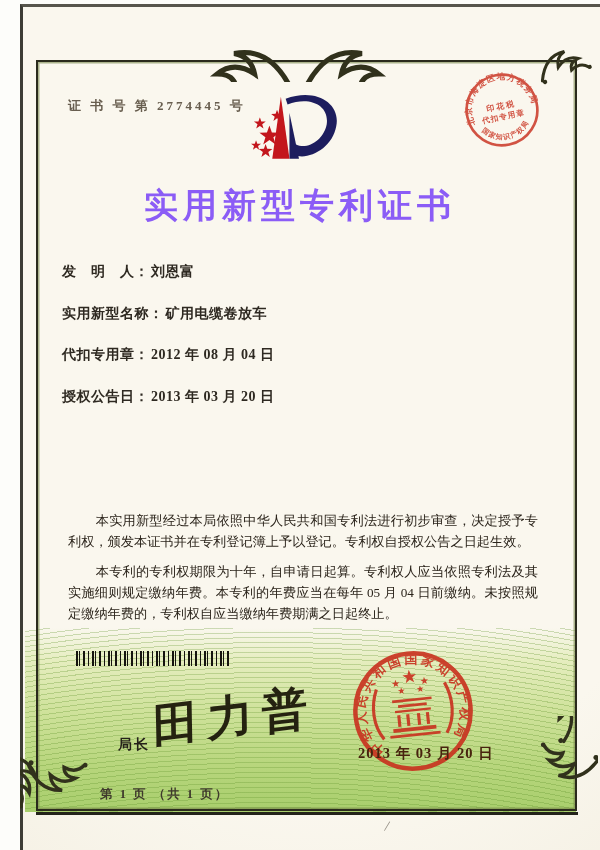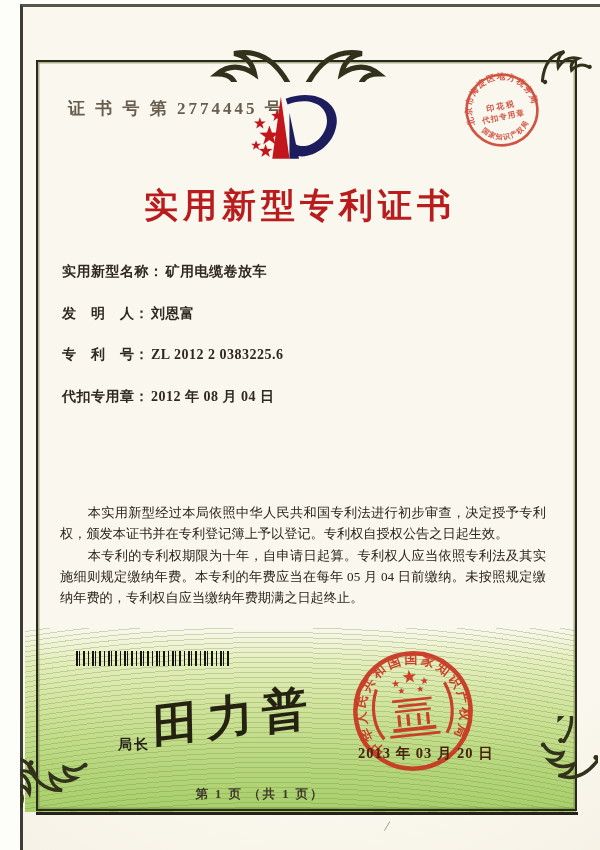--- a/index.html
+++ b/index.html
@@ -14,52 +14,52 @@
          box-shadow:inset -1px 0 0 #e6e1d2;}
   
   .frame{position:absolute;left:36px;top:60px;width:537px;height:747px;
          border:2.5px solid #2a2a1c;
          box-shadow:inset 0 0 0 1.5px rgba(118,134,74,.6);
          z-index:3;pointer-events:none;}
   .frame-extra-line{position:absolute;left:36px;top:812px;width:542px;height:2.5px;
          background:#23231a;z-index:3;}
   .ornament{position:absolute;z-index:4;}
   
-  .cert-no{position:absolute;left:68px;top:97px;font-size:17px;letter-spacing:3px;
+  .cert-no{position:absolute;left:68px;top:97px;font-size:13px;letter-spacing:3px;
            color:#685e4f;font-weight:600;z-index:2;}
   
   .title{position:absolute;left:0;width:600px;top:183px;text-align:center;
-         font-size:34px;font-weight:700;letter-spacing:5px;color:#b91c1c;z-index:2;}
+         font-size:34px;font-weight:700;letter-spacing:5px;color:#8b5cf6;z-index:2;}
   
   .fields{position:absolute;left:62px;top:263px;right:52px;z-index:2;}
   .field{height:41.6px;font-size:14px;font-weight:600;color:#2e2921;letter-spacing:.5px;}
   .field .lab{margin-right:2px;}
   
   .body-text{position:absolute;left:60px;width:486px;top:502px;font-size:13.2px;
              line-height:21.3px;color:#2b241b;text-align:justify;font-weight:500;z-index:2;}
-  .body-text p{margin:0;text-indent:2.1em;}
+  .body-text p{margin:8px;text-indent:2.1em;}
   
   .green-band{position:absolute;left:25px;top:628px;width:551px;height:184px;z-index:1;
       background:
         repeating-radial-gradient(circle 1500px at 45% 1600px,
            rgba(96,148,44,.30) 0 1px, rgba(0,0,0,0) 1px 5px),
         linear-gradient(180deg, rgba(236,240,216,0) 0%, #e5edbe 18%,
            #cfe29b 45%, #b8d67d 74%, #a8ce6c 100%);}
   .barcode{position:absolute;left:76px;top:651px;width:153px;height:15px;z-index:2;
       background:repeating-linear-gradient(90deg,#15140f 0 2px,transparent 2px 3px,
         #15140f 3px 4px,transparent 4px 7px,#15140f 7px 9px,transparent 9px 12px,
         #15140f 12px 13px,transparent 13px 16px);}
   .sig-label{position:absolute;left:110px;top:736px;font-size:14px;font-weight:700;
              letter-spacing:2px;color:#25221a;z-index:2;margin-left:8px;}
   .sig-name{position:absolute;left:152px;top:686px;font-size:46px;font-weight:700;
             letter-spacing:9px;color:#1b1709;transform:rotate(-7deg) skewX(-6deg);
             z-index:2;opacity:.94;}
   .seal-date{position:absolute;left:358px;top:744px;font-size:14.5px;font-weight:700;
              letter-spacing:1px;color:#47230e;z-index:6;}
-  .page-footer{position:absolute;left:100px;width:320px;top:786px;text-align:center;
+  .page-footer{position:absolute;left:100px;width:320px;top:786px;text-align:left;
              font-size:12.5px;font-weight:700;letter-spacing:2px;color:#3f3a2c;z-index:2;}
   .stray{position:absolute;left:385px;top:818px;font-size:15px;color:#8c877c;
          transform:rotate(12deg);z-index:2;}
   .tax-stamp{position:absolute;left:462px;top:70px;width:80px;height:80px;z-index:5;
              opacity:.82;transform:rotate(-12deg);}
   .office-seal{position:absolute;left:350px;top:648px;width:126px;height:126px;z-index:5;
              opacity:.9;transform:rotate(-6deg);}
   .logo{position:absolute;left:251px;top:92px;width:96px;height:84px;z-index:2;}
   svg text{font-family:"Liberation Serif","DejaVu Serif",serif;}
 </style>
@@ -135,30 +135,30 @@
       <text font-size="10.5" letter-spacing="1.5" font-weight="bold">
         <textPath href="#taxBot" startOffset="3">国家知识产权局</textPath>
       </text>
     </g>
   </svg>
 
   <div class="title">实用新型专利证书</div>
 
   <div class="fields">
     <div class="field">
+      <span class="lab">发　明　人：</span><span>刘恩富</span>
+    </div>
+    <div class="field">
       <span class="lab">实用新型名称：</span><span>矿用电缆卷放车</span>
     </div>
     <div class="field">
-      <span class="lab">发　明　人：</span><span>刘恩富</span>
-    </div>
-    <div class="field">
-      <span class="lab">专　利　号：</span><span>ZL 2012 2 0383225.6</span>
-    </div>
-    <div class="field">
       <span class="lab">代扣专用章：</span><span>2012 年 08 月 04 日</span>
+    </div>
+    <div class="field">
+      <span class="lab">授权公告日：</span><span>2013 年 03 月 20 日</span>
     </div>
   </div>
 
   <div class="body-text">
     <p>本实用新型经过本局依照中华人民共和国专利法进行初步审查，决定授予专利权，颁发本证书并在专利登记簿上予以登记。专利权自授权公告之日起生效。</p>
     <p>本专利的专利权期限为十年，自申请日起算。专利权人应当依照专利法及其实施细则规定缴纳年费。本专利的年费应当在每年 05 月 04 日前缴纳。未按照规定缴纳年费的，专利权自应当缴纳年费期满之日起终止。</p>
   </div>
 
   <div class="barcode"></div>
 

